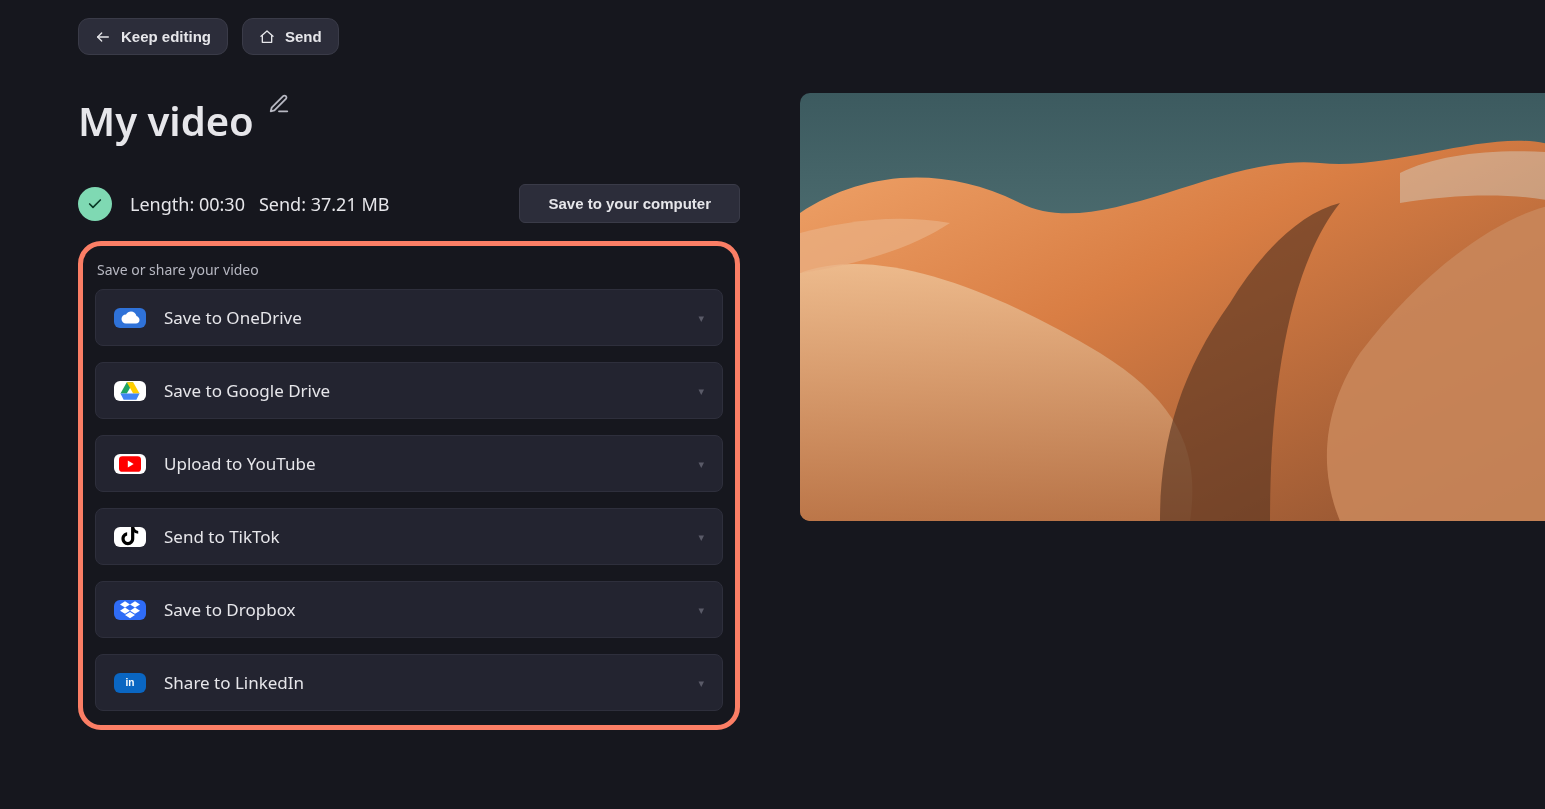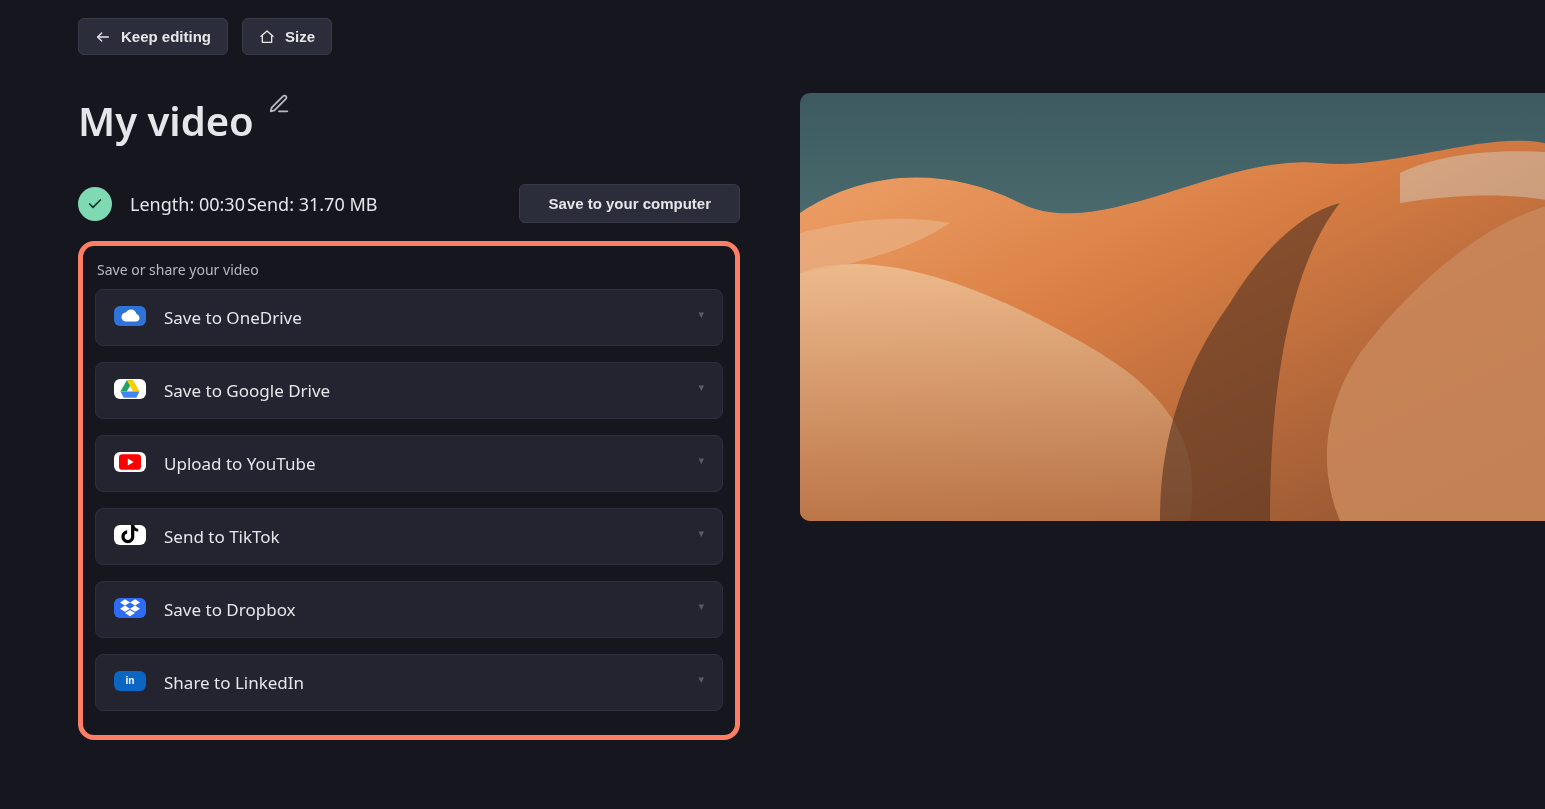--- a/index.html
+++ b/index.html
@@ -27,21 +27,21 @@
     display: flex;
     gap: 14px;
     padding: 18px 78px;
   }
   .nav-btn {
     display: inline-flex;
     align-items: center;
     gap: 10px;
     background: var(--btn-bg);
     border: 1px solid var(--btn-border);
-    border-radius: 6px;
+    border-radius: 11px;
     color: var(--text);
     font-size: 15px;
     font-weight: 600;
     padding: 9px 16px;
     cursor: pointer;
   }
   .nav-btn svg { display: block; }
   .content {
     display: flex;
     gap: 60px;
@@ -59,41 +59,41 @@
   .edit-icon { color: var(--text-dim); cursor: pointer; }
   .status-row {
     display: flex; align-items: center; gap: 18px; margin-bottom: 18px;
   }
   .check-badge {
     width: 34px; height: 34px; border-radius: 50%;
     background: var(--accent-green);
     display: flex; align-items: center; justify-content: center;
     color: #0a3a27;
   }
-  .meta { font-size: 18px; color: var(--text); display: flex; gap: 2px;}
+  .meta { font-size: 18px; color: var(--text); display: flex; gap: 14px;}
   .save-comp-btn {
     margin-left: auto;
     background: var(--btn-bg);
     border: 1px solid var(--btn-border);
     color: var(--text);
     font-size: 15px; font-weight: 600;
     padding: 10px 28px; border-radius: 6px; cursor: pointer;
   }
   .share-panel {
     border: 5px solid var(--accent-coral);
-    border-radius: 16px;
-    padding: 10px 12px 24px 12px;
+    border-radius: 23px;
+    padding: 10px 12px 14px 12px;
   }
   .share-heading {
     font-size: 14px; color: var(--text-dim);
     margin: 4px 2px 10px 2px;
   }
   .share-list { display: flex; flex-direction: column; gap: 16px; }
   .share-item {
-    display: flex; align-items: flex-start; gap: 18px;
+    display: flex; align-items: center; gap: 18px;
     background: var(--panel);
     border: 1px solid #2e2f3c;
     border-radius: 8px;
     padding: 16px 18px;
     cursor: pointer;
   }
   .share-icon {
     width: 32px; height: 20px; border-radius: 6px;
     display: flex; align-items: center; justify-content: center;
     flex: 0 0 auto;
@@ -130,21 +130,21 @@
     </span>
     <span>Keep editing</span>
   </button>
   <button class="nav-btn">
     <span>
       <svg width="16" height="16" viewBox="0 0 24 24" fill="none" stroke="currentColor" stroke-width="2" stroke-linecap="round" stroke-linejoin="round">
           <path d="M3 11l9-8 9 8"></path>
           <path d="M5 10v10h14V10"></path>
         </svg>
     </span>
-    <span>Size</span>
+    <span>Send</span>
   </button>
 </div>
 
 <div class="content">
   <div class="left-col">
     <div class="title-row">
       <h1 class="page-title">My video</h1>
       <span class="edit-icon">
         <svg width="22" height="22" viewBox="0 0 24 24" fill="none" stroke="currentColor" stroke-width="2" stroke-linecap="round" stroke-linejoin="round">
             <path d="M12 20h9"></path>
@@ -159,21 +159,21 @@
             <polyline points="20 6 9 17 4 12"></polyline>
           </svg>
       </div>
       <div class="meta">
         <span>
           <span>Length:</span>
           <span>00:30</span>
         </span>
         <span>
           <span>Send:</span>
-          <span>31.70 MB</span>
+          <span>37.21 MB</span>
         </span>
       </div>
       <button class="save-comp-btn">Save to your computer</button>
     </div>
 
     <div class="share-panel">
       <div class="share-heading">Save or share your video</div>
       <div class="share-list">
 
         <div class="share-item">

